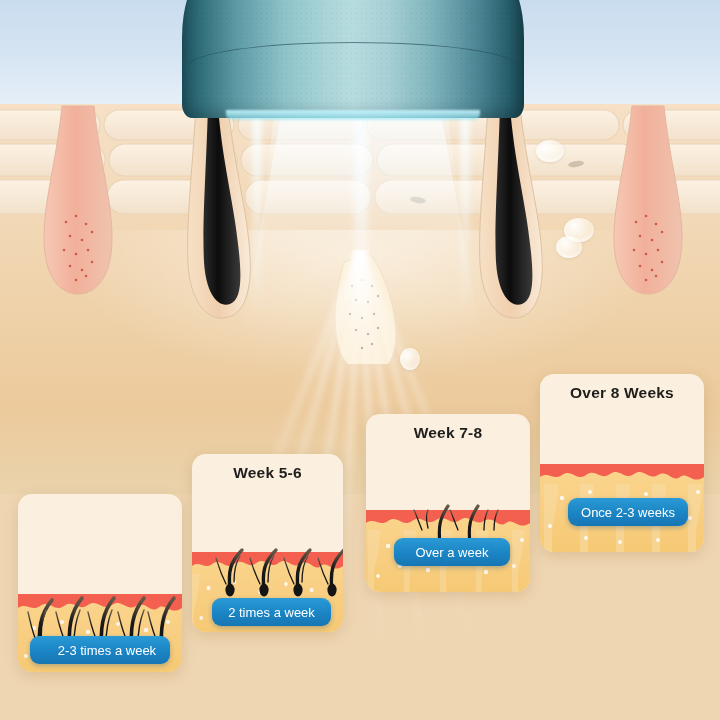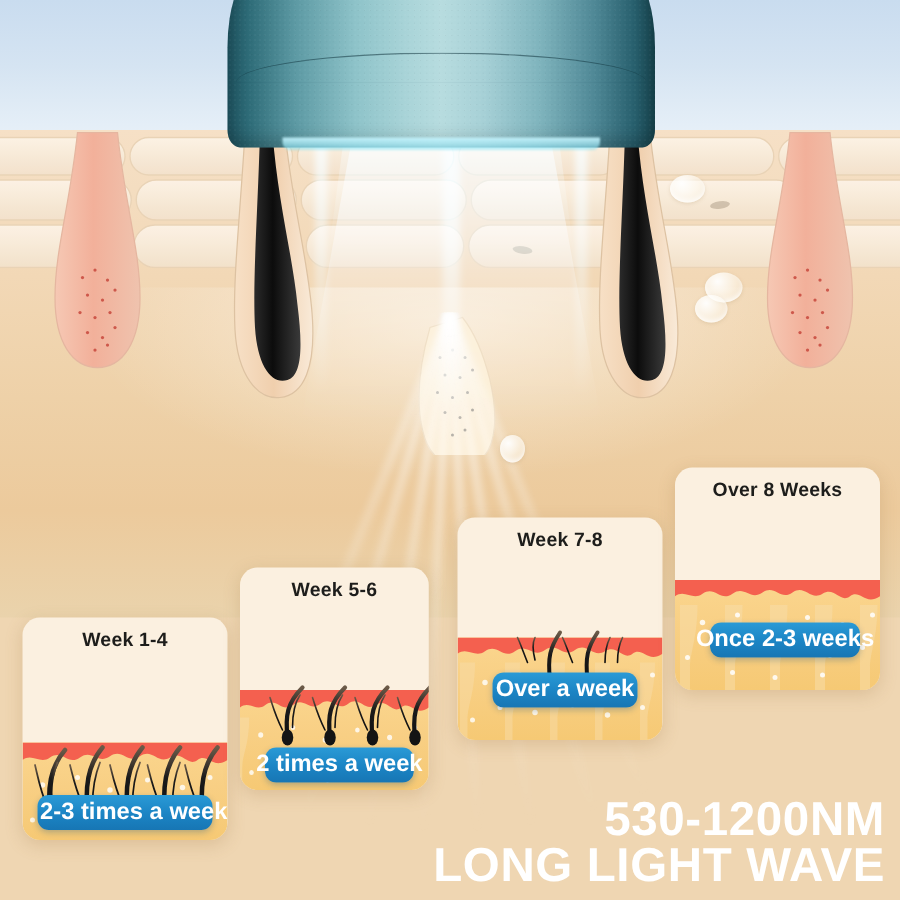--- a/index.html
+++ b/index.html
@@ -156,21 +156,21 @@
   .card-skin {
     position:absolute; left:0; right:0; bottom:0;
     background: linear-gradient(180deg, #fbd68e 0%, #f8cf84 45%, #f6c974 100%);
   }
   .card-skin svg { position:absolute; left:0; top:0; width:100%; height:100%; display:block; }
 
   .badge {
     position:absolute;
     background: linear-gradient(180deg, #2a9ad6 0%, #1b84c4 55%, #1776b4 100%);
     border-radius: 9px;
-    color:#fff; font-weight: 700; font-size: 19px;
+    color:#fff; font-weight: 400; font-size: 13px;
     display:flex; align-items:center; justify-content:center;
     box-shadow: 0 2px 5px rgba(20,80,130,.3);
     white-space: nowrap;
   }
 
   
   .headline {
     position:absolute; right: 12px; bottom: 8px;
     text-align: right; color:#ffffff;
     line-height: .98;
@@ -345,21 +345,20 @@
   <div class="drop" style="left:400px; top:348px; width:20px; height:22px;"></div>
 
   <div class="device">
     <div class="device-body"></div>
     <div class="device-grain"></div>
     <div class="device-seam"></div>
     <div class="device-window"></div>
   </div>
 
   <div class="card" style="left:18px; top:494px; width:164px; height:178px;">
-    <div class="card-title">Week 1-4</div>
     <div class="card-skin" style="height:78px;">
       <svg viewBox="0 0 164 78" preserveAspectRatio="none" xmlns="http://www.w3.org/2000/svg">
         <path d="M0 0 H164 V14 C152 22 148 8 140 14 C132 20 128 6 118 12 C108 18 104 4 94 11 C84 18 80 4 70 11 C60 18 56 5 46 12 C36 19 32 5 22 12 C14 18 8 8 0 14 Z" fill="#f4604f"></path>
         <g fill="#fff" opacity=".8">
           <circle cx="16" cy="34" r="2.2"></circle>
             <circle cx="44" cy="28" r="2"></circle>
             <circle cx="70" cy="38" r="2.2"></circle>
           <circle cx="100" cy="30" r="2"></circle>
             <circle cx="128" cy="36" r="2.2"></circle>
             <circle cx="150" cy="28" r="2"></circle>
@@ -531,18 +530,14 @@
             <circle cx="10" cy="62" r="2"></circle>
           <circle cx="46" cy="74" r="2"></circle>
             <circle cx="80" cy="78" r="2"></circle>
             <circle cx="118" cy="76" r="2"></circle>
         </g>
       </svg>
     </div>
     <div class="badge" style="left:28px; right:16px; bottom:26px; height:28px;">Once 2-3 weeks</div>
   </div>
 
-  <div class="headline">
-    <div class="hl1">530-1200NM</div>
-    <div class="hl2">LONG LIGHT WAVE</div>
-  </div>
 
 </div>
 
 </body></html>

